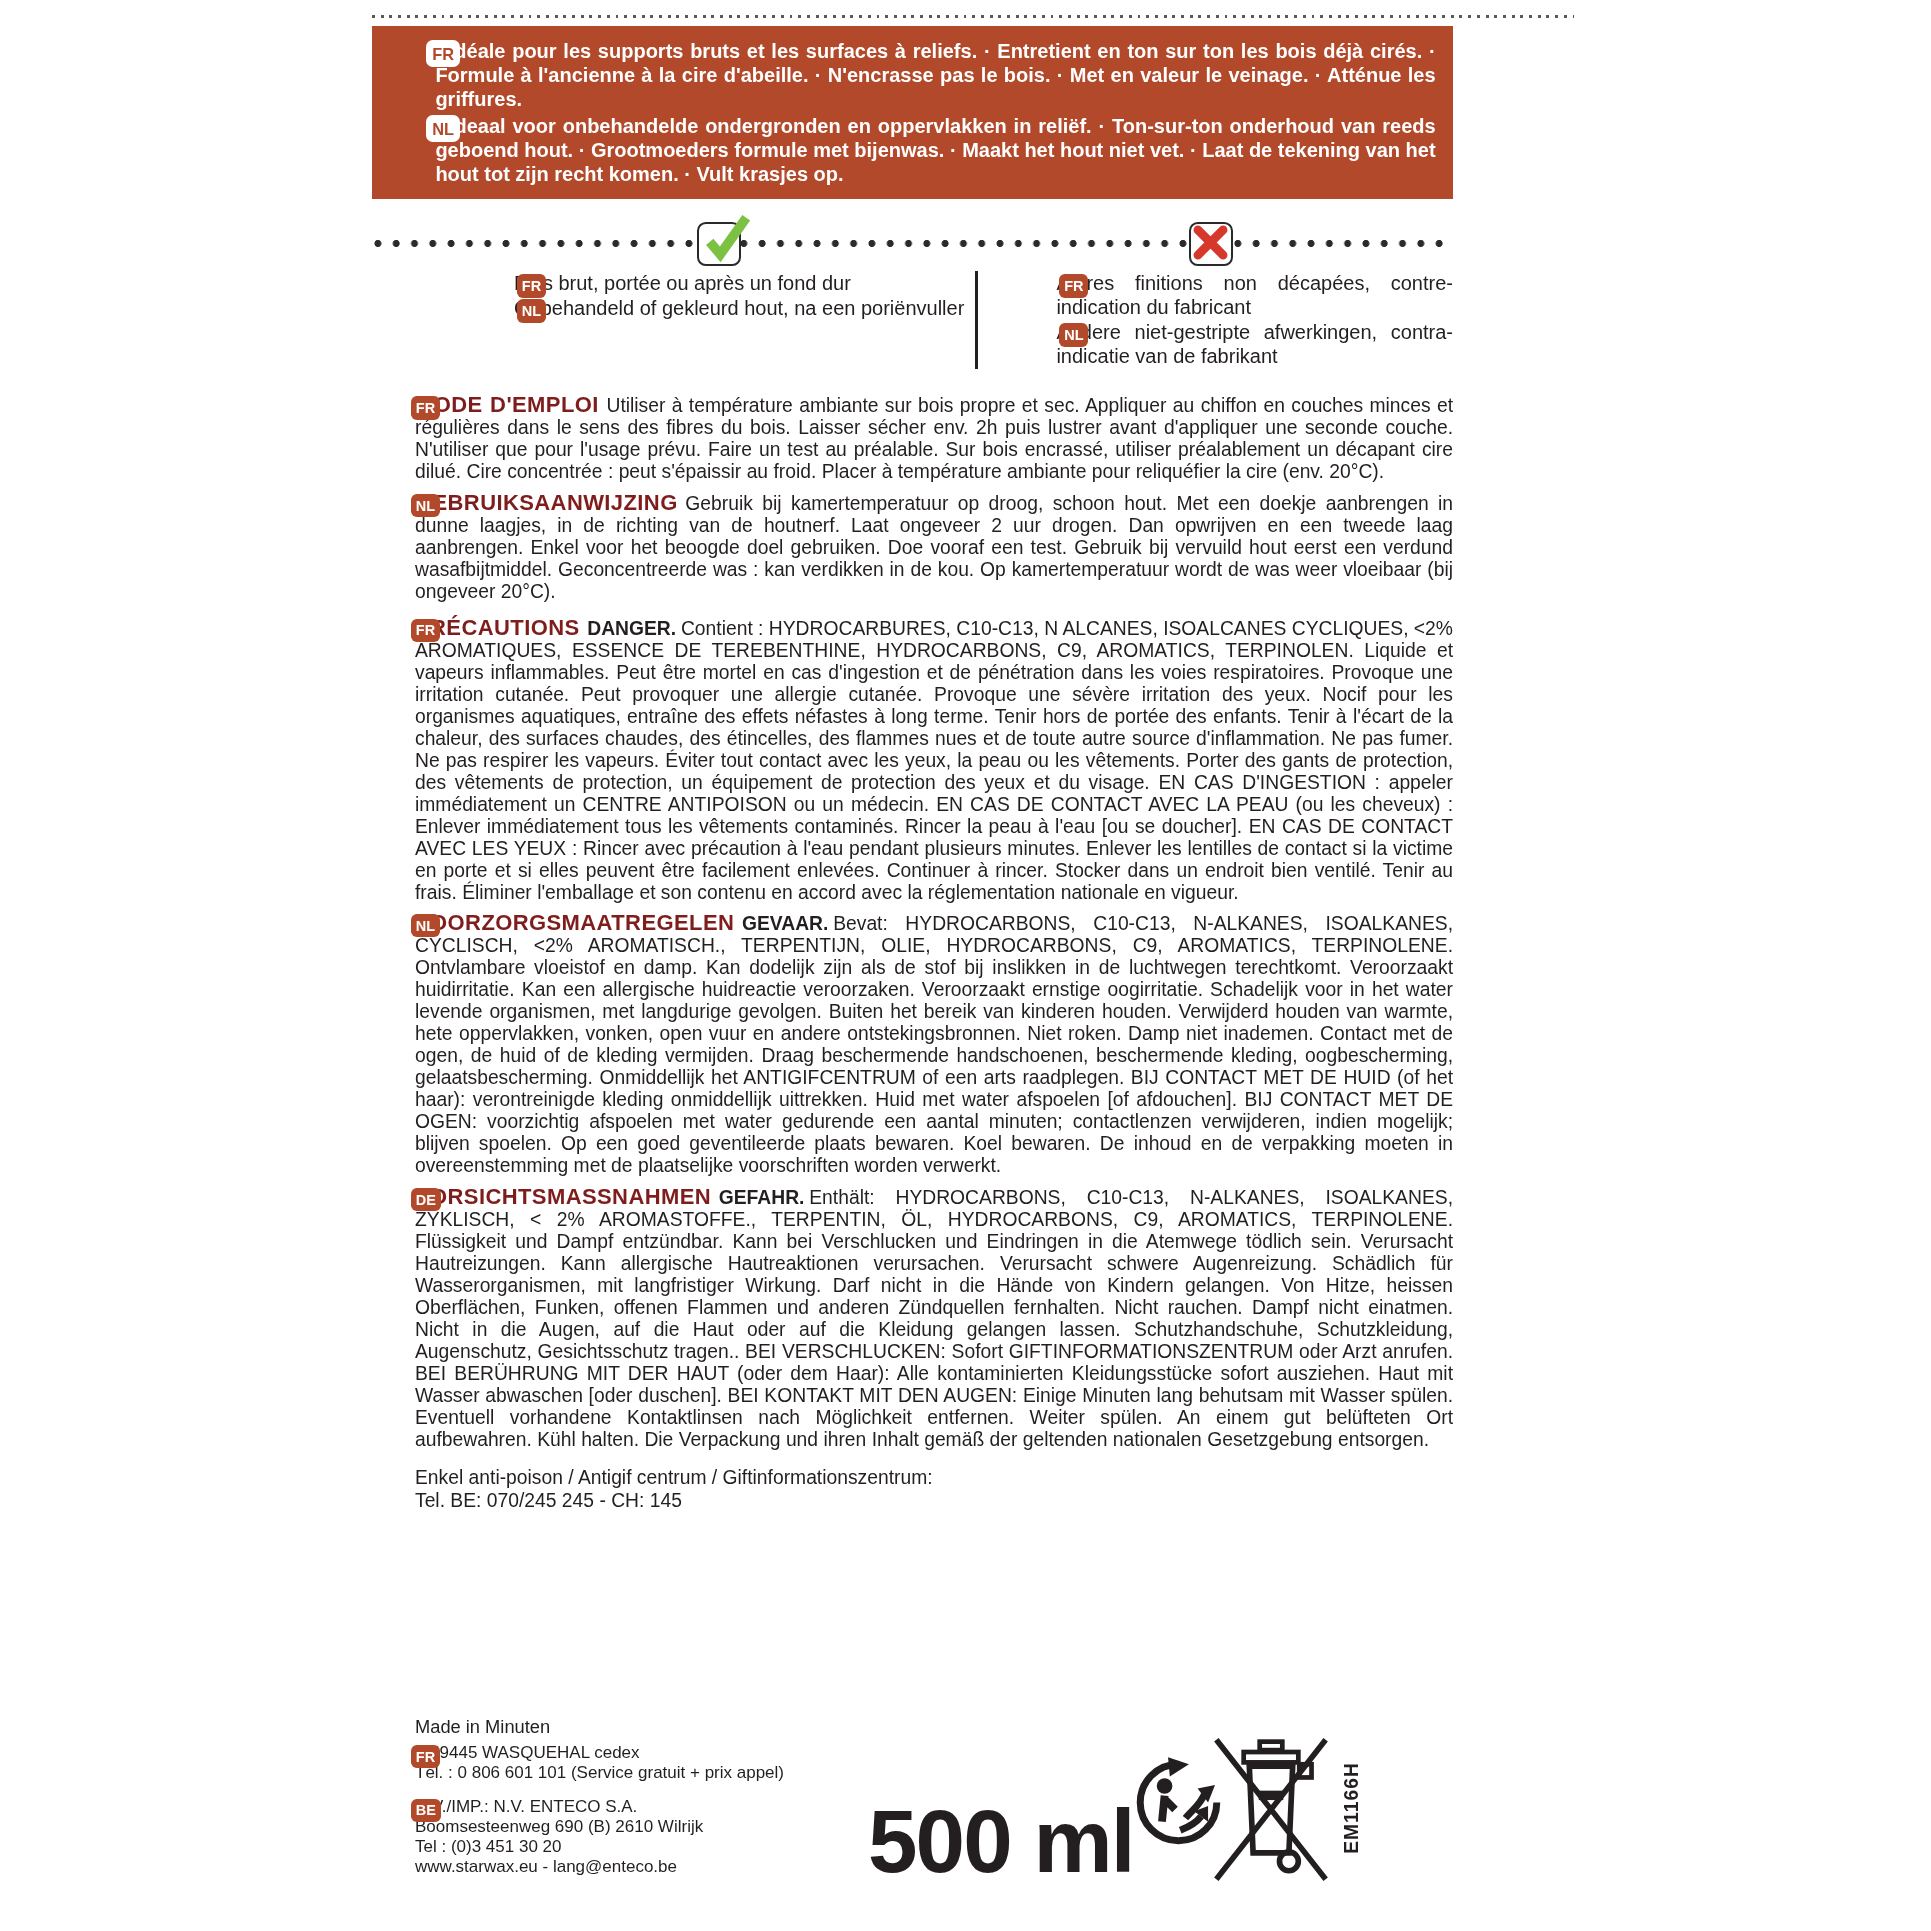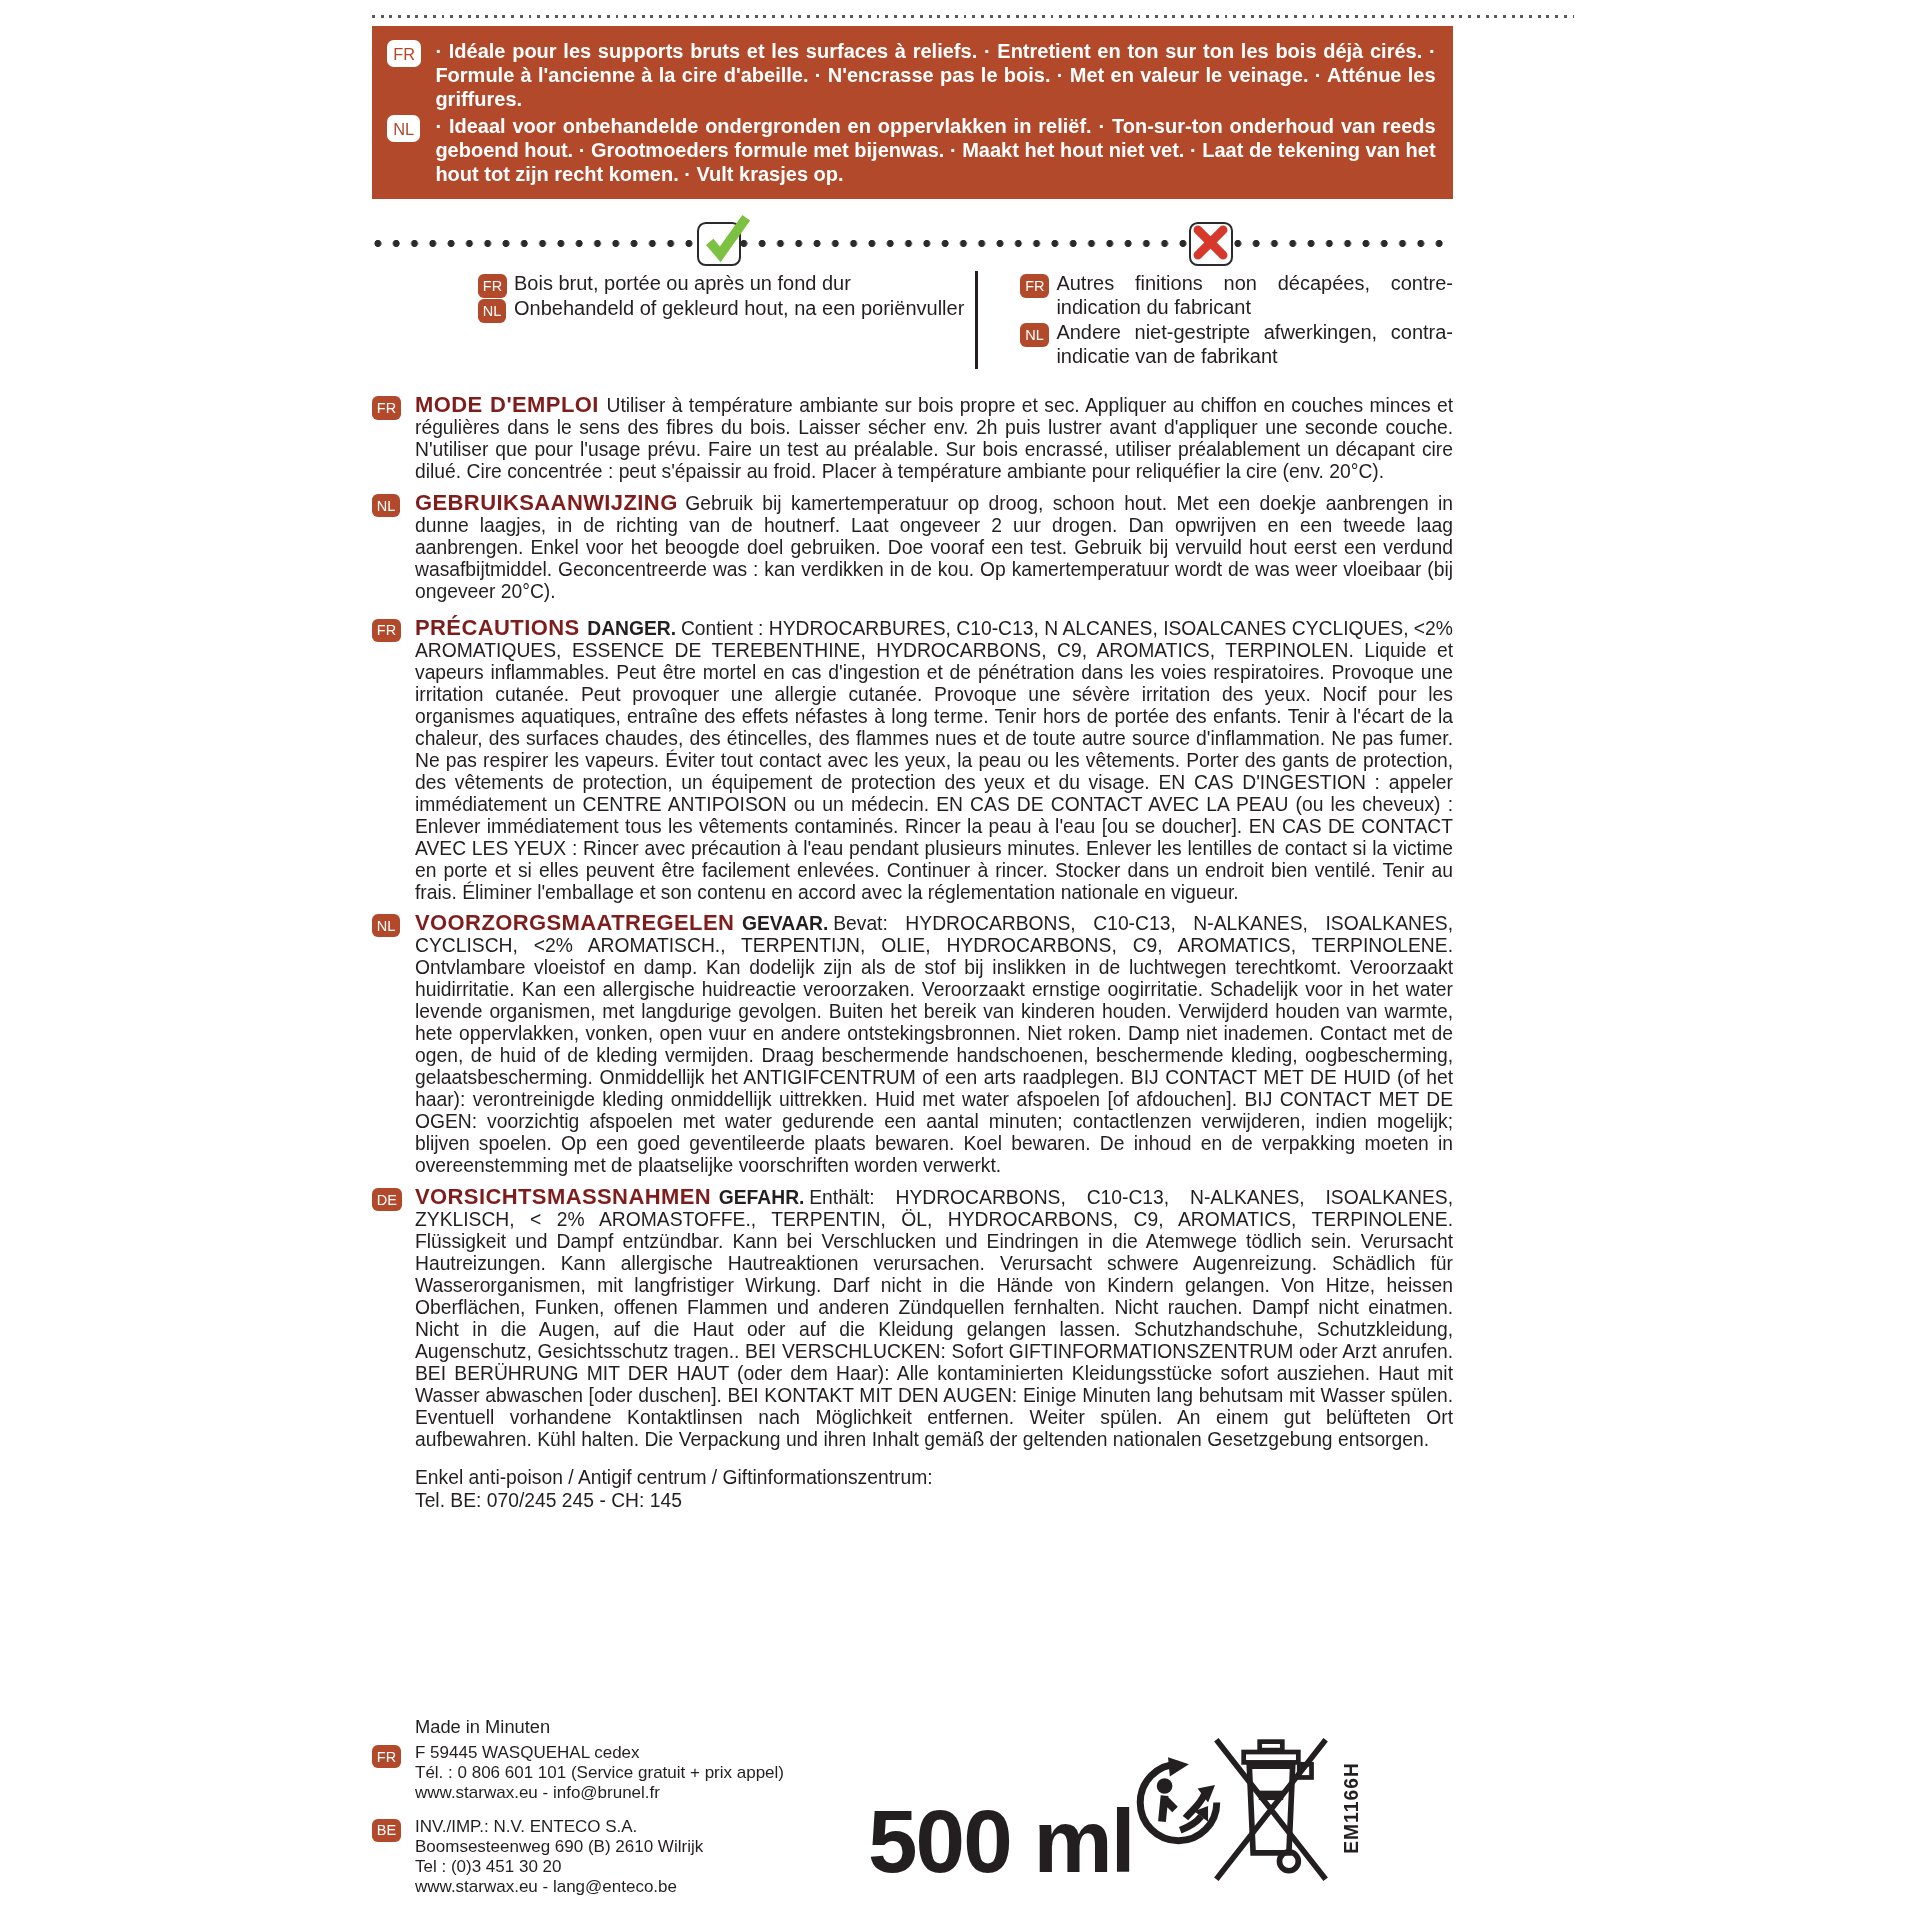--- a/index.html
+++ b/index.html
@@ -8,22 +8,22 @@
 
   
   .cutline{width:1202px;height:2.4px;margin-bottom:8.7px;
     background:repeating-linear-gradient(90deg,#595959 0 2.9px,transparent 2.9px 8.7px);}
 
   
   .banner{background:#b2492a;color:#fff;padding:12.6px 17.4px 12.6px 15.4px;box-sizing:border-box;}
   .banner-entry{position:relative;padding-left:48px;text-align:justify;
     font-size:20px;line-height:24px;font-weight:700;}
   .banner-entry + .banner-entry{margin-top:2.9px;}
-  .badge{display:inline-block;background:#b2492a;color:#fff;font-weight:400;font-size:14.5px;
-    line-height:1;padding:4.8px 4.8px 3.9px;border-radius:5.8px;letter-spacing:0;}
+  .badge{display:inline-block;background:#b2492a;color:#fff;font-weight:700;font-size:14.5px;
+    line-height:1;padding:4.8px 4.8px 3.9px;border-radius:5.8px;letter-spacing:0;margin-left:39px;}
   .badge.inv{background:#fff;color:#b2492a;font-size:16.4px;padding:5.8px 5.8px 4.8px;border-radius:6.8px;}
   .banner-entry .badge{position:absolute;left:0;top:1px;}
   .banner-entry p{margin:0;display:inline;}
 
   
   .divider{position:relative;height:46px;margin:23px 0 3.9px 0;}
   .dots{position:absolute;left:1.9px;right:1.9px;top:17.4px;height:8.7px;
     background-image:radial-gradient(circle at 3.9px 4.3px,#2b2b2b 3.1px,transparent 3.8px);
     background-size:18.3px 8.7px;background-repeat:repeat-x;}
   .mark-box{position:absolute;top:0;width:44px;height:44px;background:#fff;
@@ -155,21 +155,20 @@
     <p>Tel. BE: 070/245 245 - CH: 145</p>
   </div>
 
   <div class="footer">
     <p class="madein">Made in Minuten</p>
 
     <div class="addr">
       <span class="badge">FR</span>
       <p>F 59445 WASQUEHAL cedex</p>
       <p>Tél. : 0 806 601 101 (Service gratuit + prix appel)</p>
-      <p>www.starwax.eu - info@brunel.fr</p>
     </div>
 
     <div class="addr be">
       <span class="badge">BE</span>
       <p>INV./IMP.: N.V. ENTECO S.A.</p>
       <p>Boomsesteenweg 690 (B) 2610 Wilrijk</p>
       <p>Tel : (0)3 451 30 20</p>
       <p>www.starwax.eu - lang@enteco.be</p>
     </div>
 

